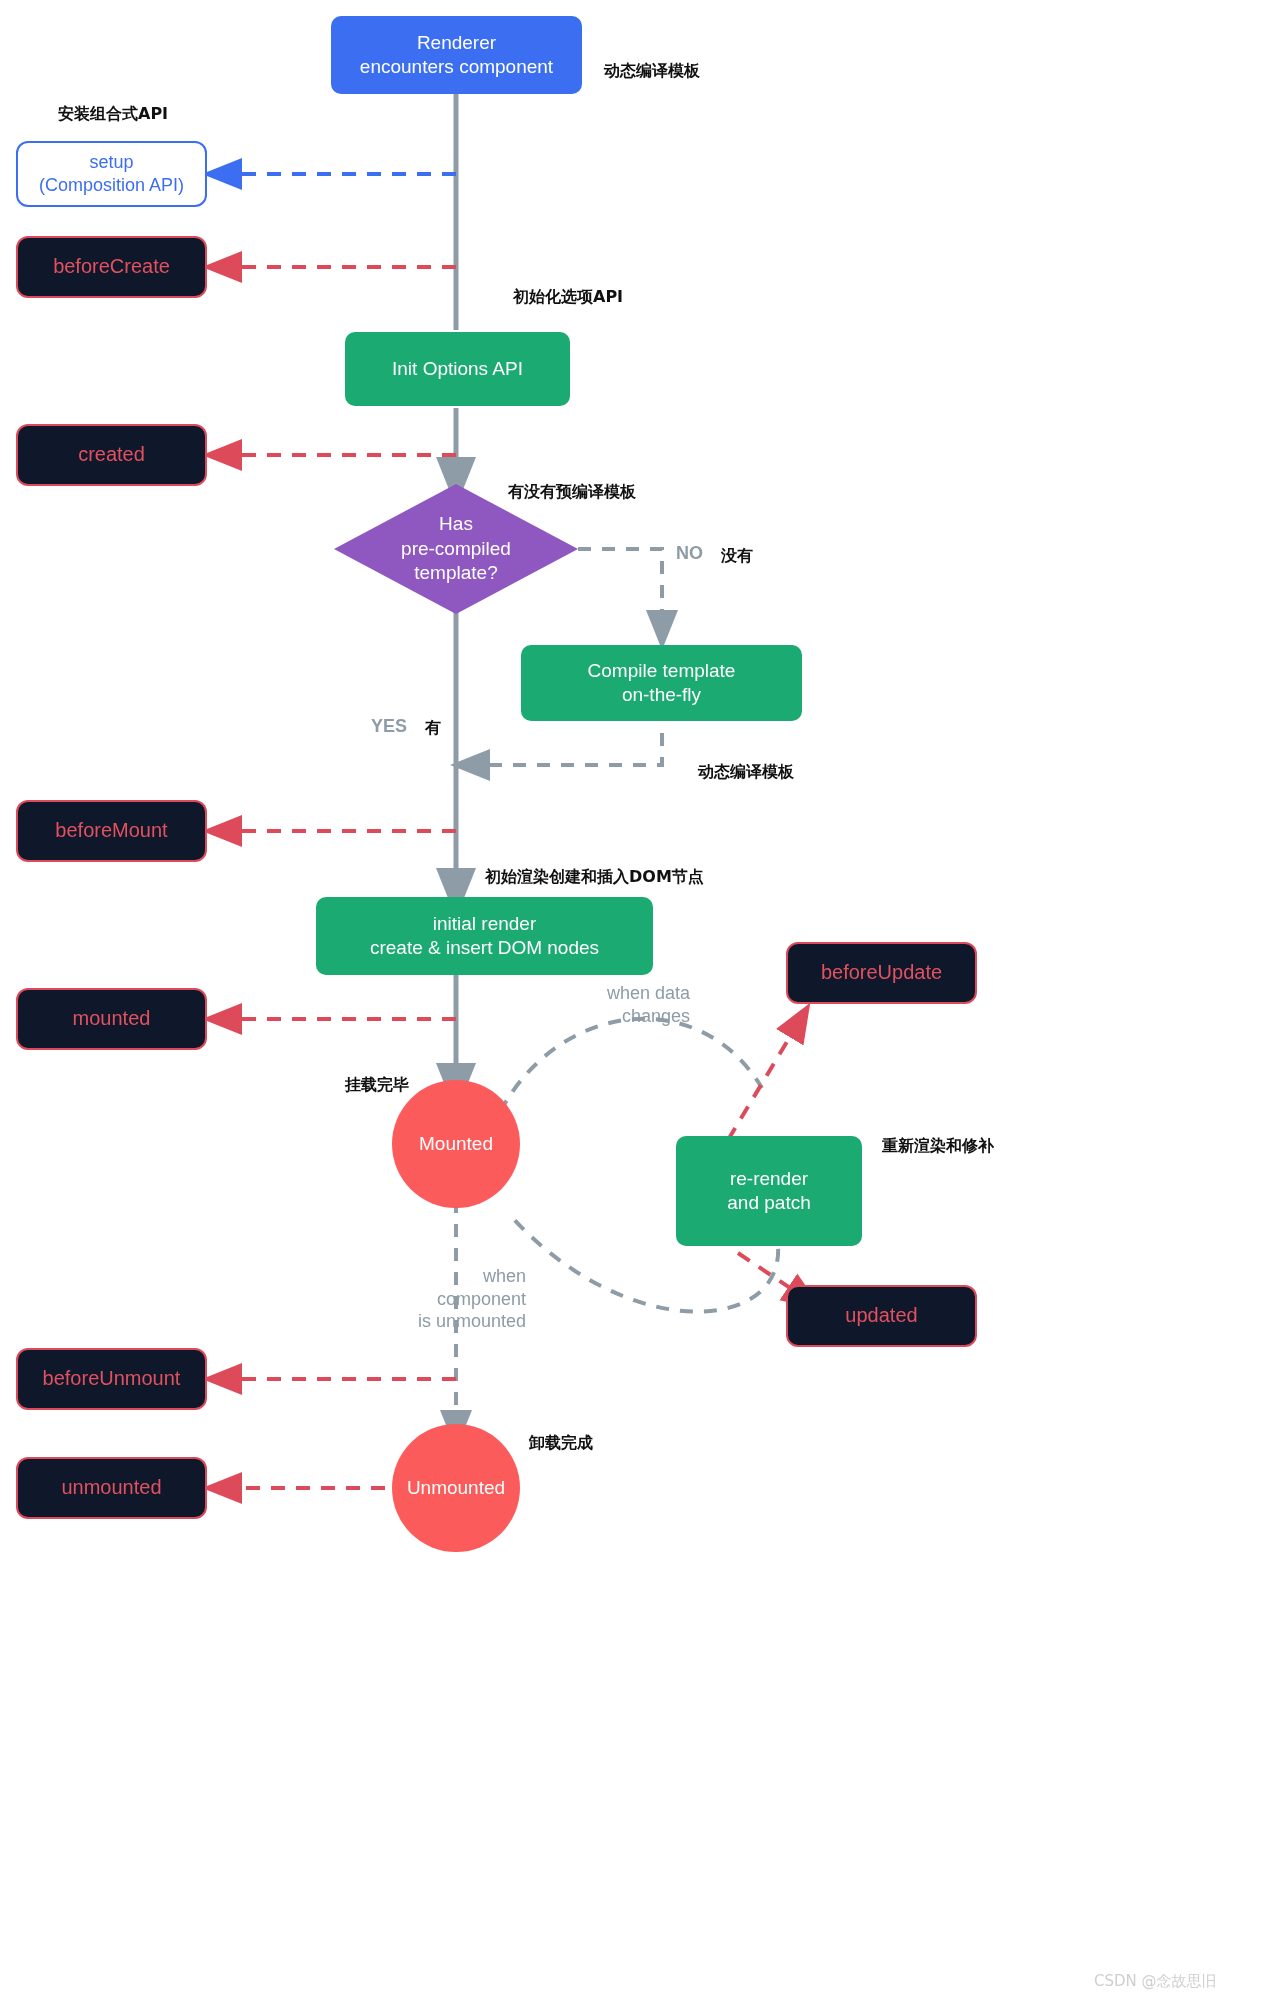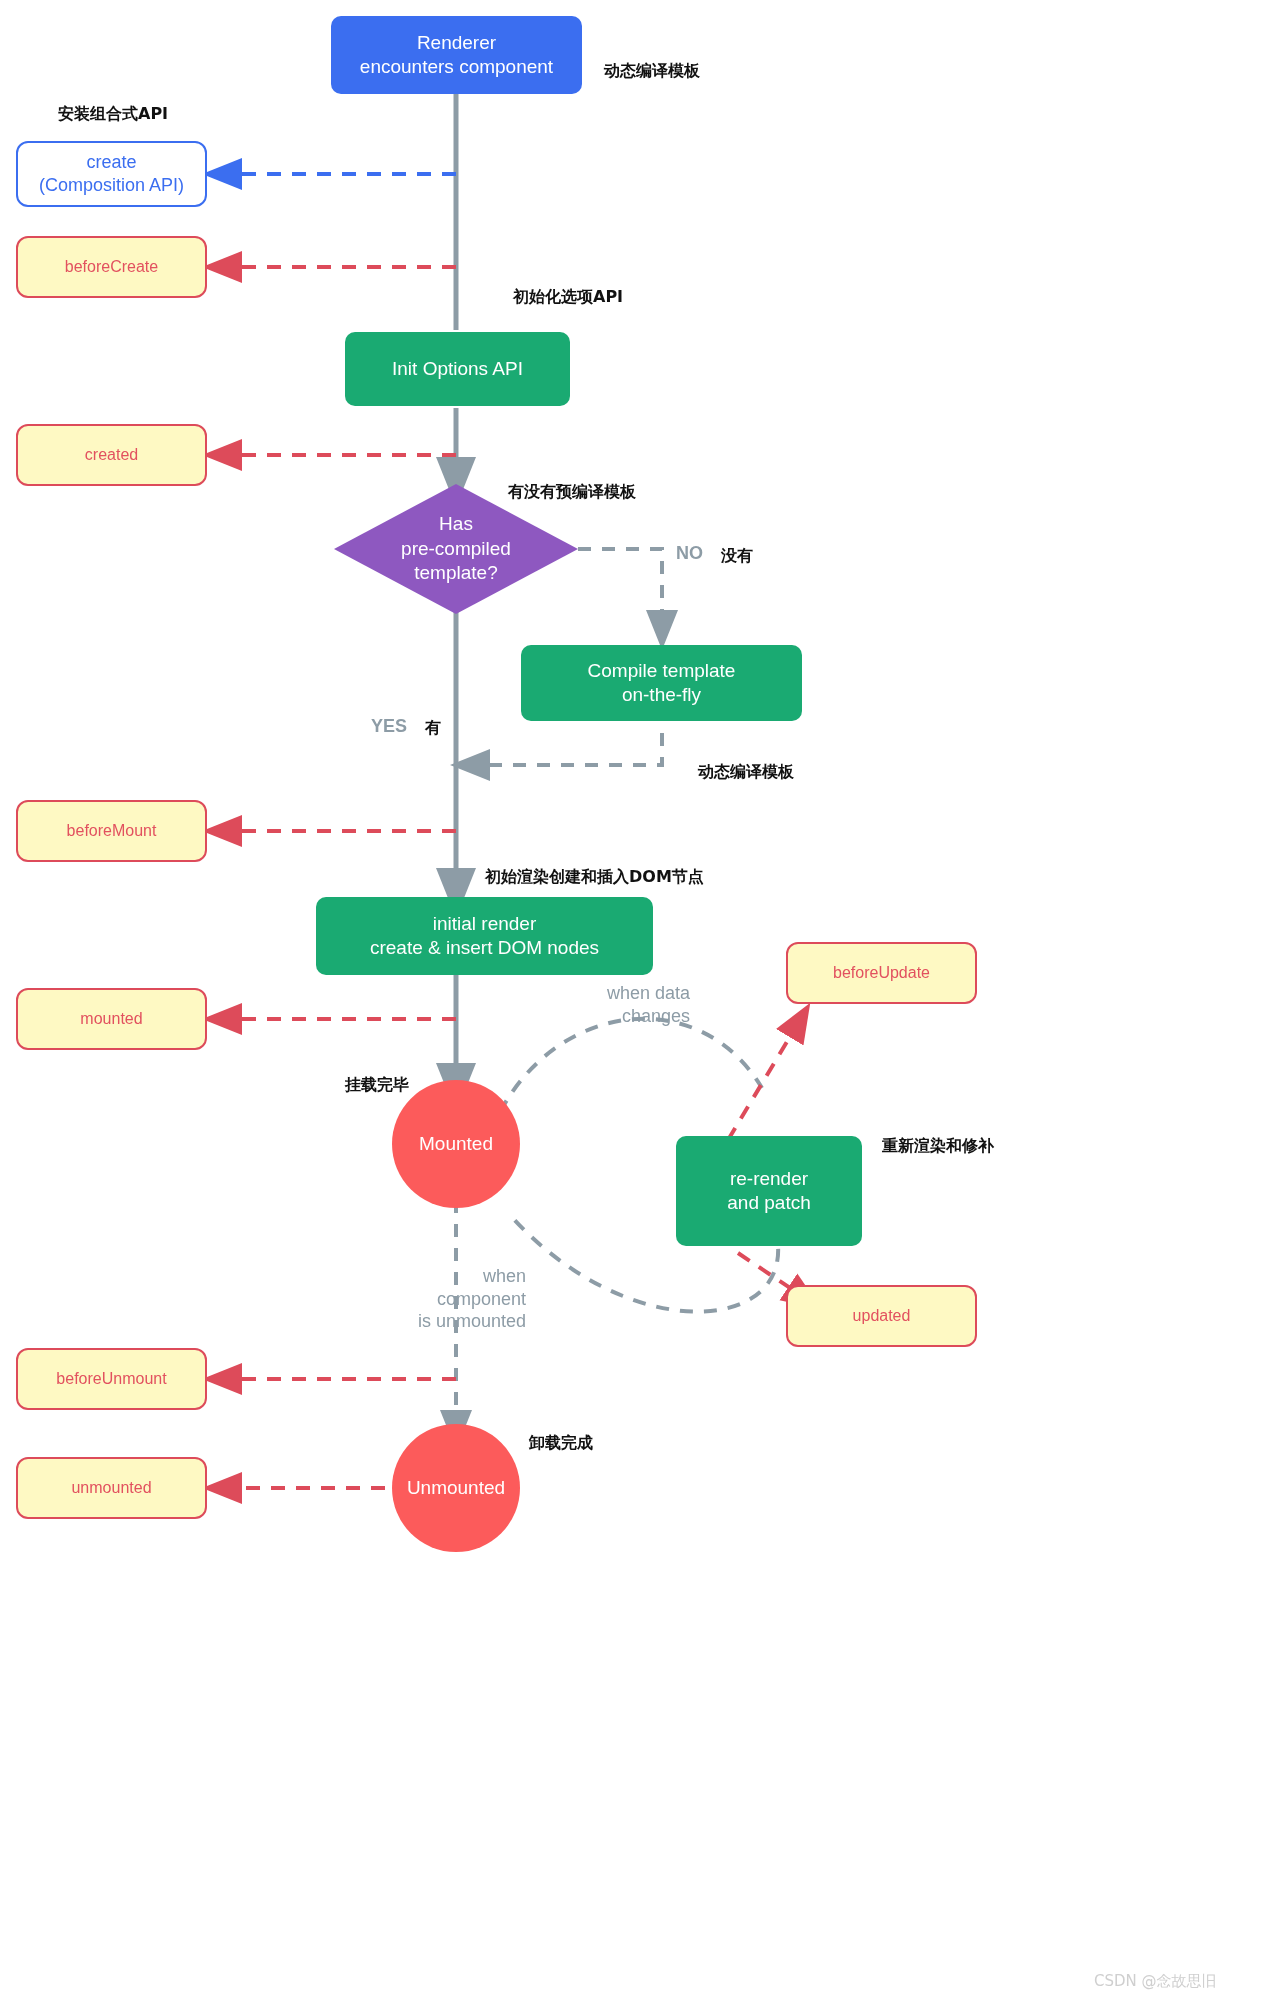--- a/index.html
+++ b/index.html
@@ -8,21 +8,21 @@
     width:1266px;height:2002px;position:relative;overflow:hidden;
   }
   #stage{position:absolute;left:0;top:0;width:1266px;height:2002px;}
   svg.edges{position:absolute;left:0;top:0;width:1266px;height:2002px;overflow:visible;}
 
   .node{position:absolute;box-sizing:border-box;display:flex;align-items:center;
         justify-content:center;text-align:center;line-height:1.28;}
 
   .box-blue{background:#3b6ef0;color:#ffffff;border-radius:10px;font-size:19px;}
   .box-green{background:#1aaa72;color:#ffffff;border-radius:10px;font-size:19px;}
-  .hook{background:#fef9c3;border:2.5px solid #dd4b5a;color:#e2515f;border-radius:12px;font-size:16px;}
+  .hook{background:#0f172a;border:2.5px solid #dd4b5a;color:#e2515f;border-radius:12px;font-size:20px;}
   .hook-blue{background:#ffffff;border:2.5px solid #3b6ef0;color:#3b6ef0;border-radius:12px;font-size:18px;}
 
   .diamond{position:absolute;}
   .diamond .dshape{position:absolute;left:0;top:0;width:100%;height:100%;
         background:#8e58c0;clip-path:polygon(50% 0,100% 50%,50% 100%,0 50%);}
   .diamond .dtext{position:absolute;left:0;top:0;width:100%;height:100%;
         display:flex;align-items:center;justify-content:center;color:#fff;font-size:19px;
         line-height:1.3;text-align:center;}
 
   .circle{position:absolute;border-radius:50%;background:#fc5b5b;color:#fff;
@@ -97,21 +97,21 @@
     <div>
       <div>Renderer</div>
       <div>encounters component</div>
     </div>
   </div>
   <div class="cn" style="left:604px;top:61px;">动态编译模板</div>
 
   <div class="cn" style="left:58px;top:104px;">安装组合式API</div>
   <div class="node hook-blue" style="left:16px;top:141px;width:191px;height:66px;">
     <div>
-      <div>create</div>
+      <div>setup</div>
       <div>(Composition API)</div>
     </div>
   </div>
 
   <div class="node hook" style="left:16px;top:236px;width:191px;height:62px;">beforeCreate</div>
 
   <div class="cn" style="left:513px;top:287px;">初始化选项API</div>
 
   <div class="node box-green" style="left:345px;top:332px;width:225px;height:74px;">Init Options API</div>
 

